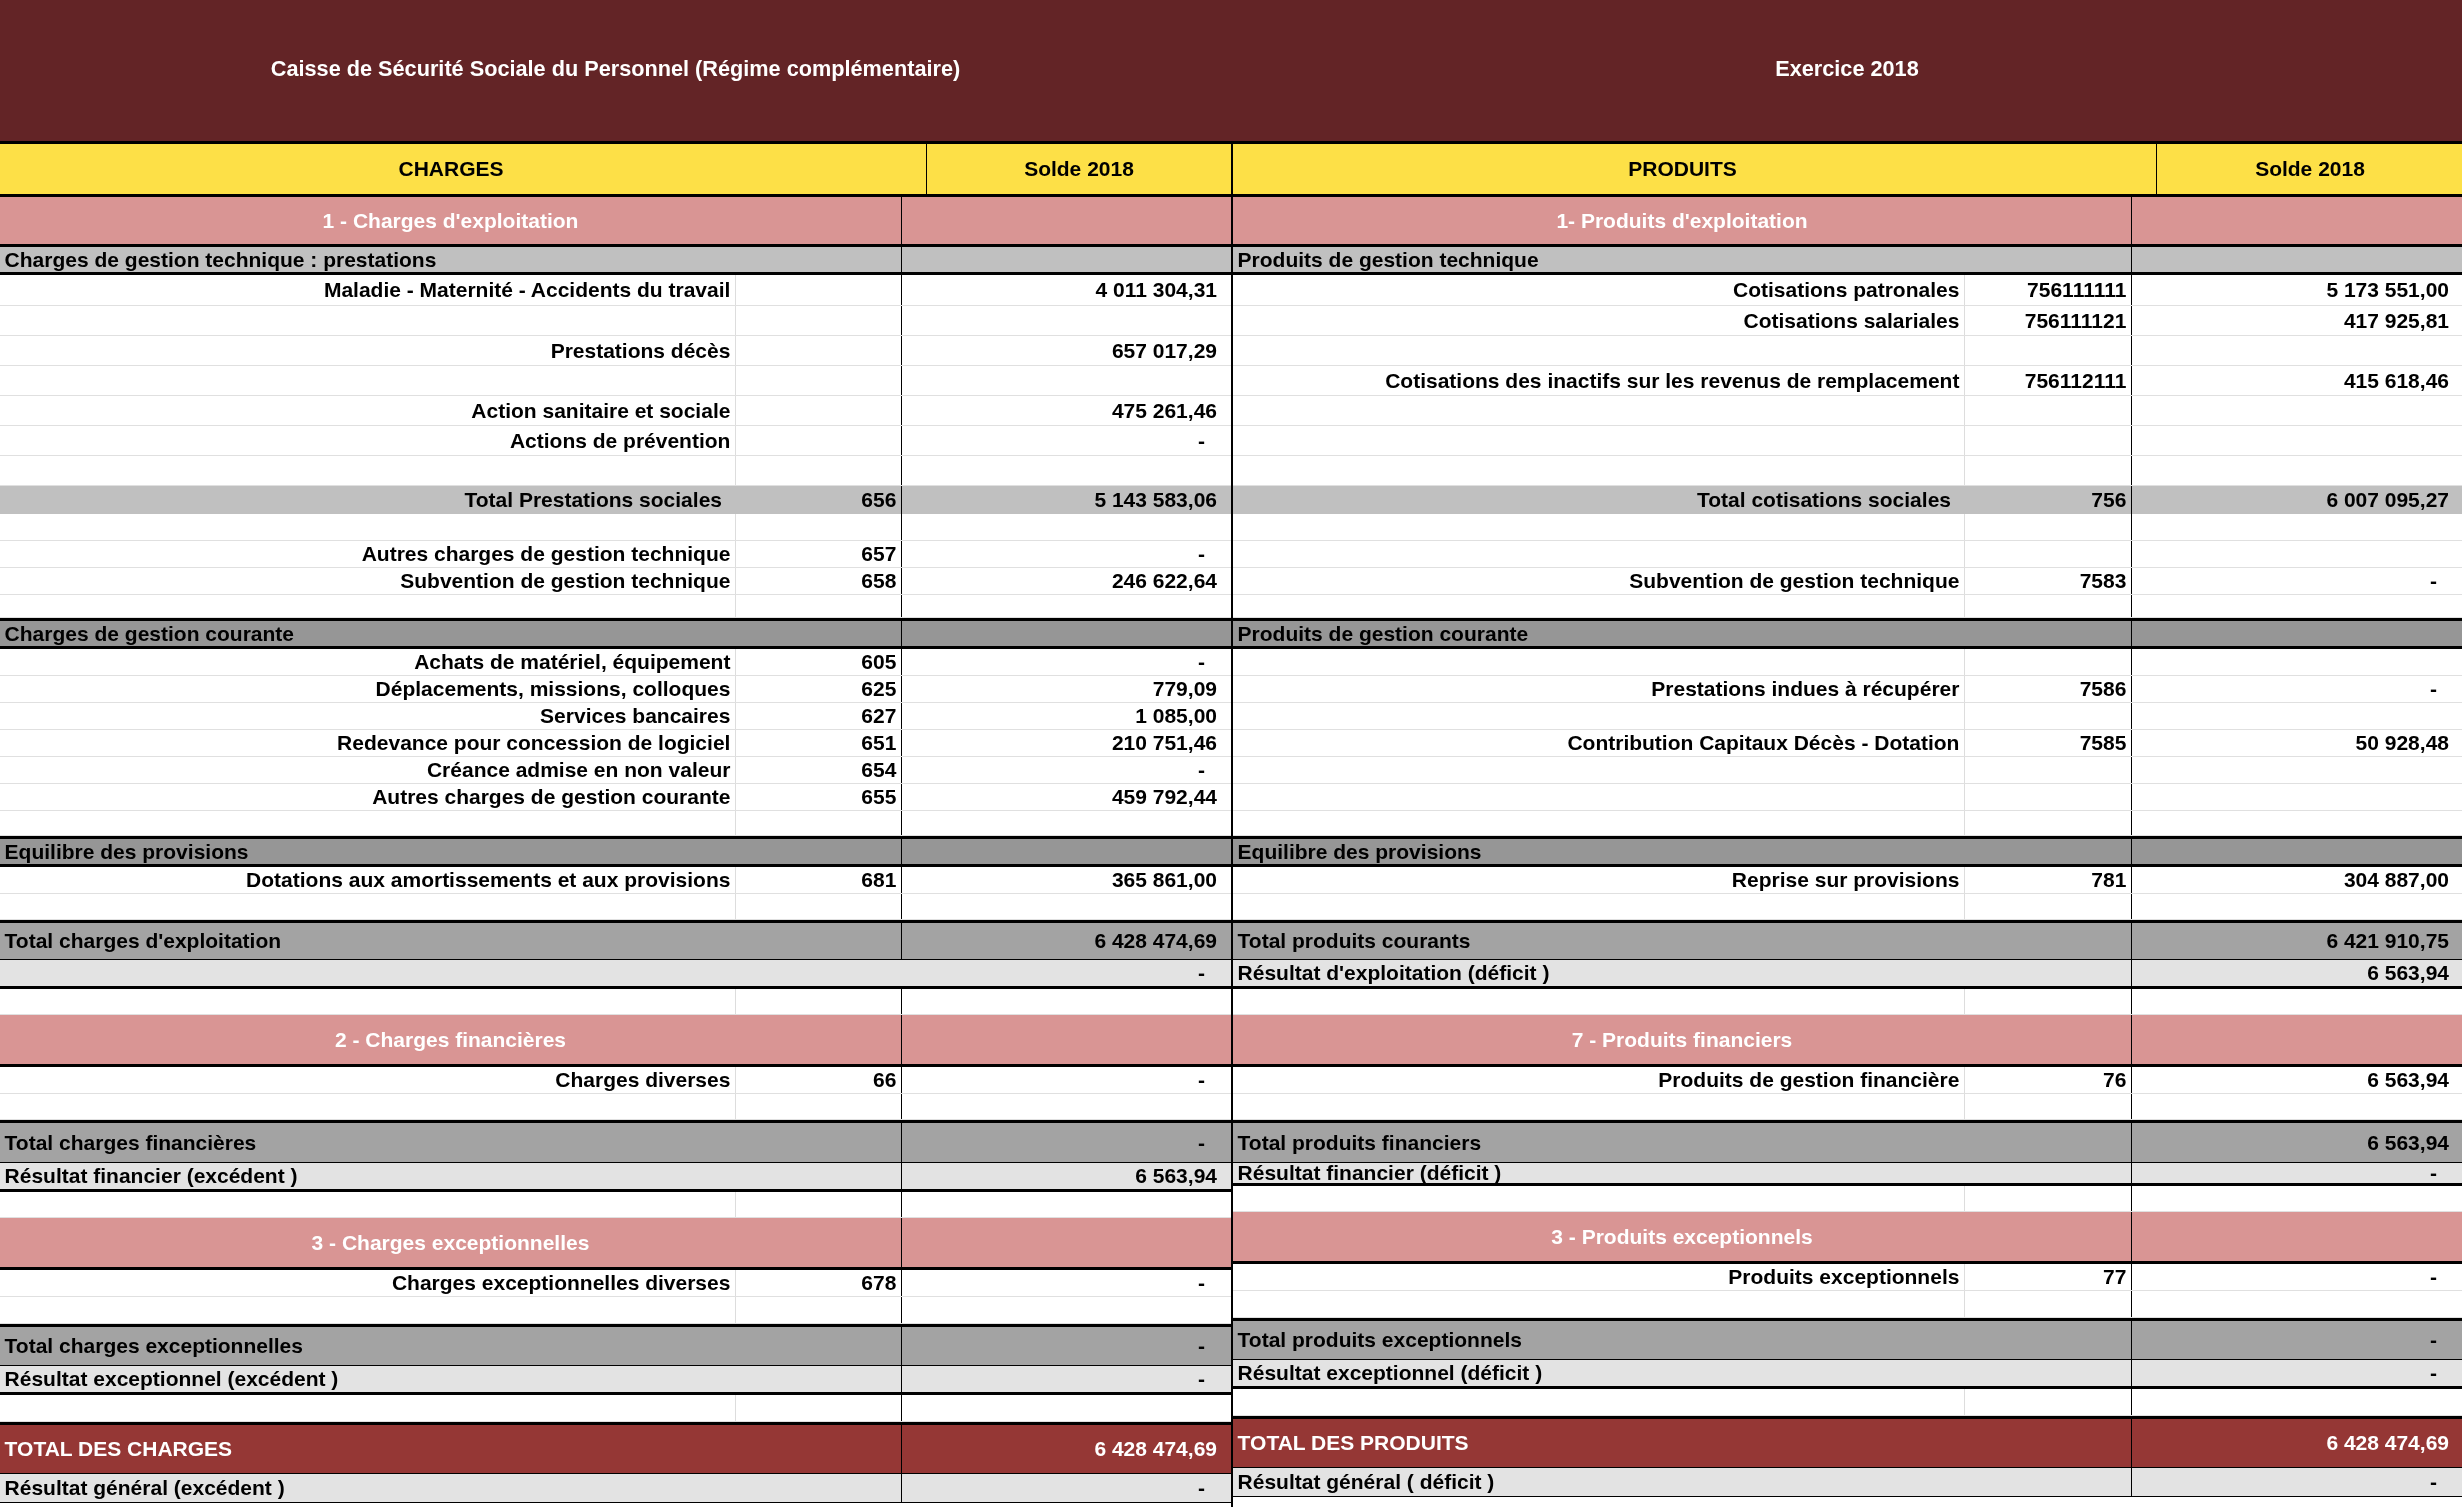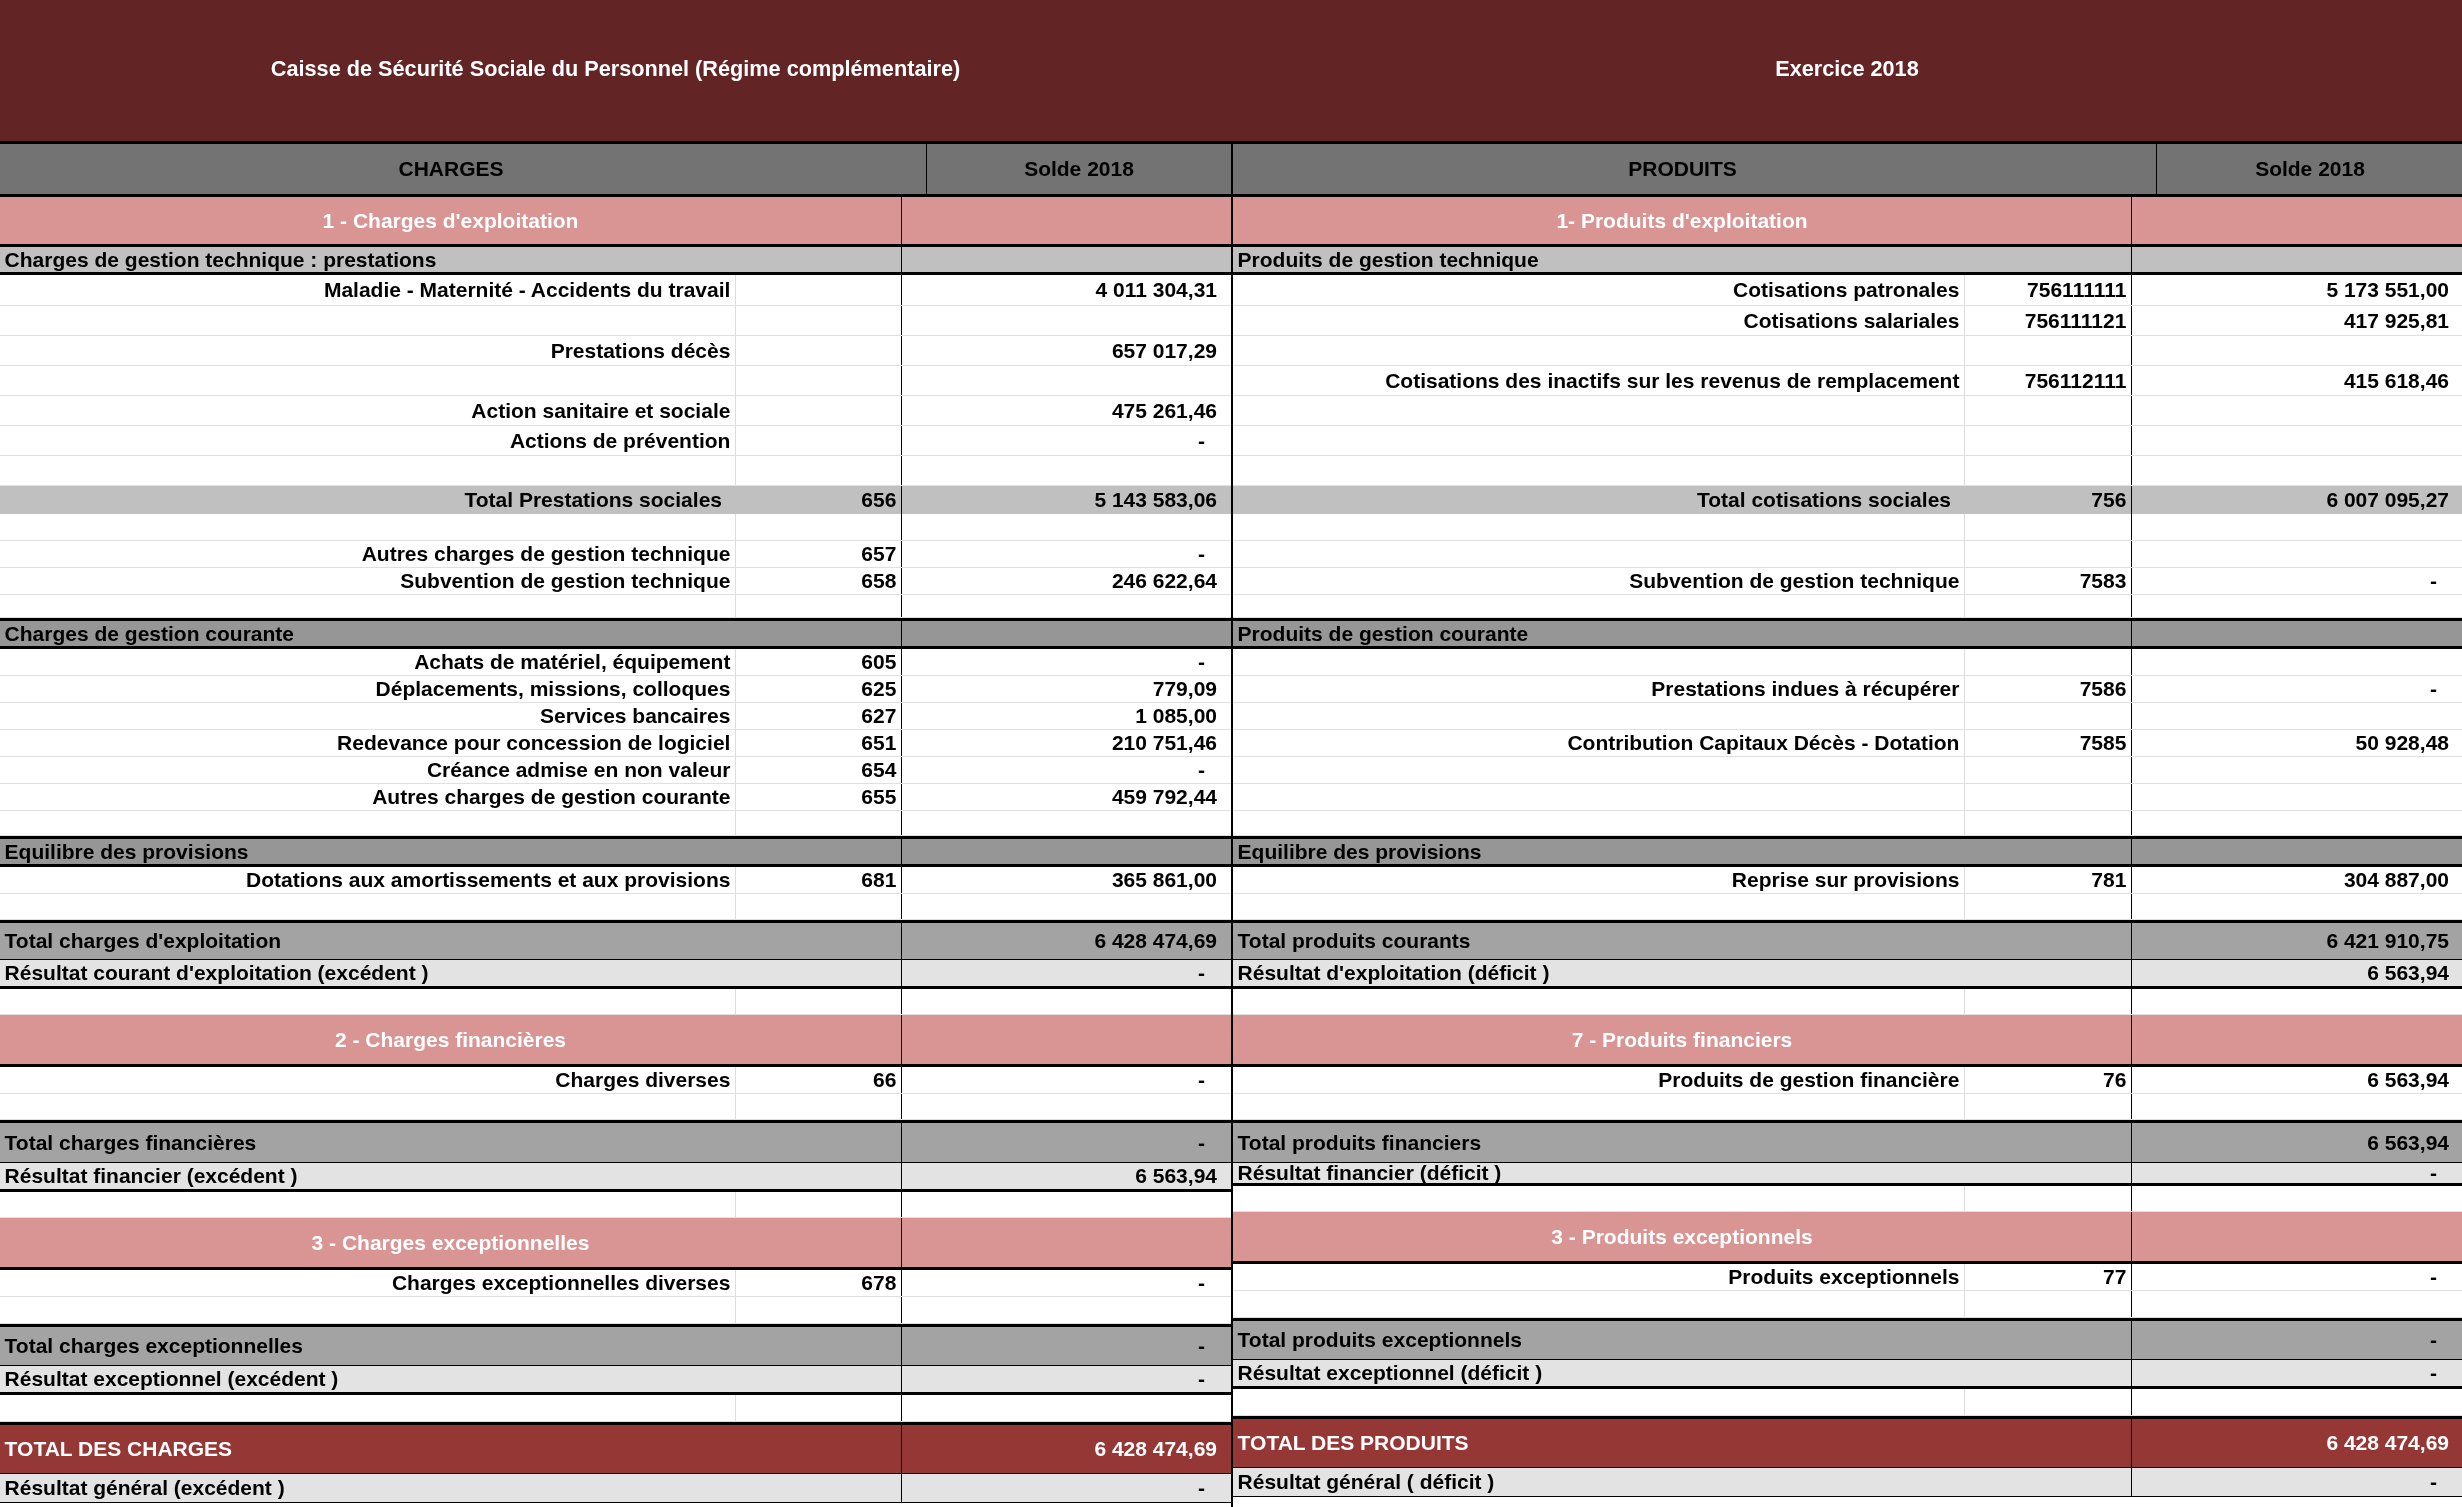--- a/index.html
+++ b/index.html
@@ -11,21 +11,21 @@
   .half.left{left:0;width:1231px;}
   .half.right{left:1231px;width:1232px;border-left:2.3px solid #000;box-sizing:border-box;}
   .row{position:relative;display:flex;box-sizing:border-box;font-size:21px;}
   .row > div{box-sizing:border-box;display:flex;align-items:center;overflow:hidden;white-space:nowrap;}
   .c-lab{width:736px;justify-content:flex-end;padding-right:4.6px;border-right:0.8px solid #ddd;}
   .c-code{width:166px;justify-content:flex-end;padding-right:4.6px;border-right:0.8px solid #000;}
   .c-val{flex:1;justify-content:flex-end;padding-right:14px;}
   .right .c-lab{width:732px;}
   .right .c-code{width:167px;}
   .row.plain{border-bottom:1.5px solid #e0e0e0;background:#fff;}
-  .row.colhead{background:#737373;border-bottom:3.1px solid #000;gap:24px;}
+  .row.colhead{background:#fde047;border-bottom:3.1px solid #000;gap:24px;}
   .row.colhead .c-lab{justify-content:center;border-right:none;width:902px;padding:0;}
   .right .row.colhead .c-lab{width:899px;}
   .row.colhead .c-val{justify-content:center;padding:0;border-left:0.8px solid #000;}
   .row.section{background:#d99594;border-bottom:3.1px solid #000;color:#fff;}
   .row.section .c-lab{justify-content:center;width:902px;border-right:0.8px solid #000;padding:0;}
   .right .row.section .c-lab{width:899px;}
   .row.sub{background:#c0c0c0;border-bottom:3.1px solid #000;}
   .row.sub2{background:#969696;border-bottom:3.1px solid #000;border-top:3.1px solid #000;}
   .row.sub .c-lab,.row.sub2 .c-lab{justify-content:flex-start;padding-left:4.6px;width:902px;border-right:0.8px solid #000;}
   .right .row.sub .c-lab,.right .row.sub2 .c-lab{width:899px;}
@@ -174,21 +174,20 @@
         <div class="row plain" style="height: 26px;">
           <div class="c-lab"></div>
           <div class="c-code"></div>
           <div class="c-val"></div>
         </div>
         <div class="row tot-band" style="height: 40px;">
           <div class="c-lab">Total charges d'exploitation</div>
           <div class="c-val">6 428 474,69</div>
         </div>
         <div class="row res-band" style="height: 29px;">
-          <div class="c-lab">Résultat courant d'exploitation (excédent )</div>
           <div class="c-val dash">-</div>
         </div>
         <div class="row plain" style="height: 26px;">
           <div class="c-lab"></div>
           <div class="c-code"></div>
           <div class="c-val"></div>
         </div>
         <div class="row section" style="height: 52px;">
           <div class="c-lab">2 - Charges financières</div>
           <div class="c-val"></div>

